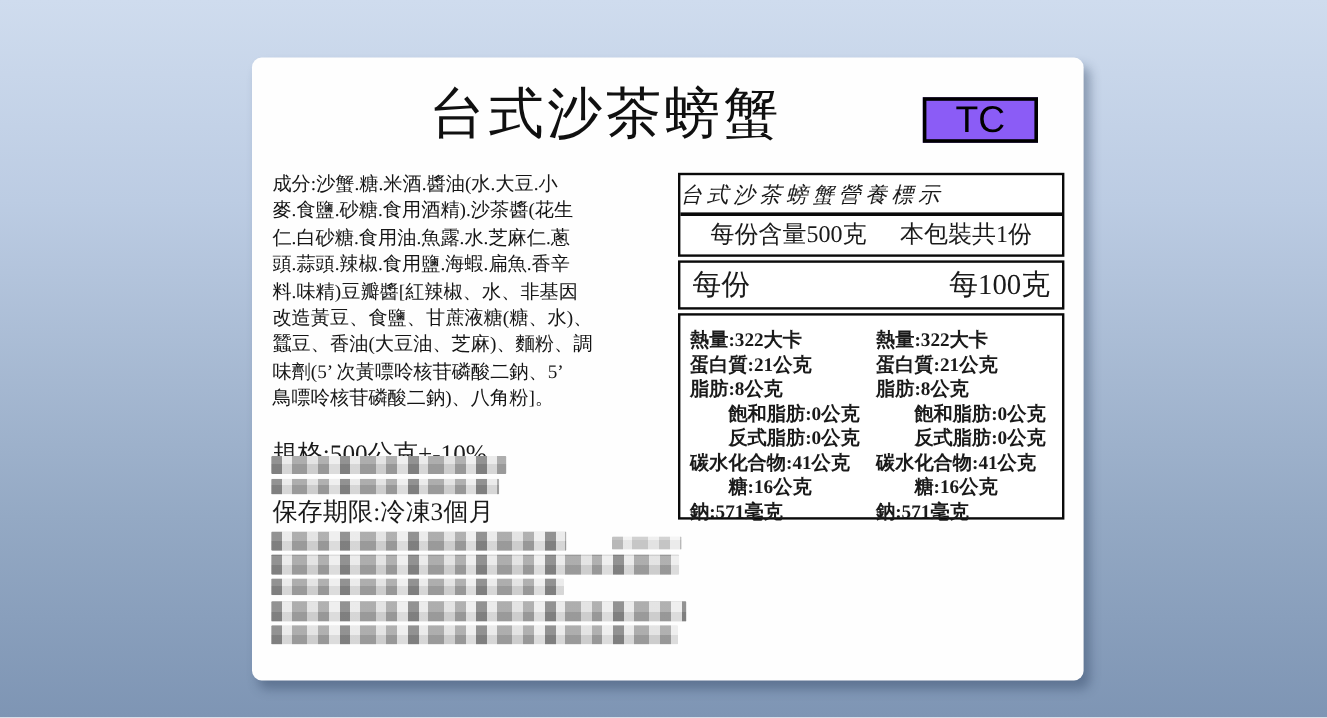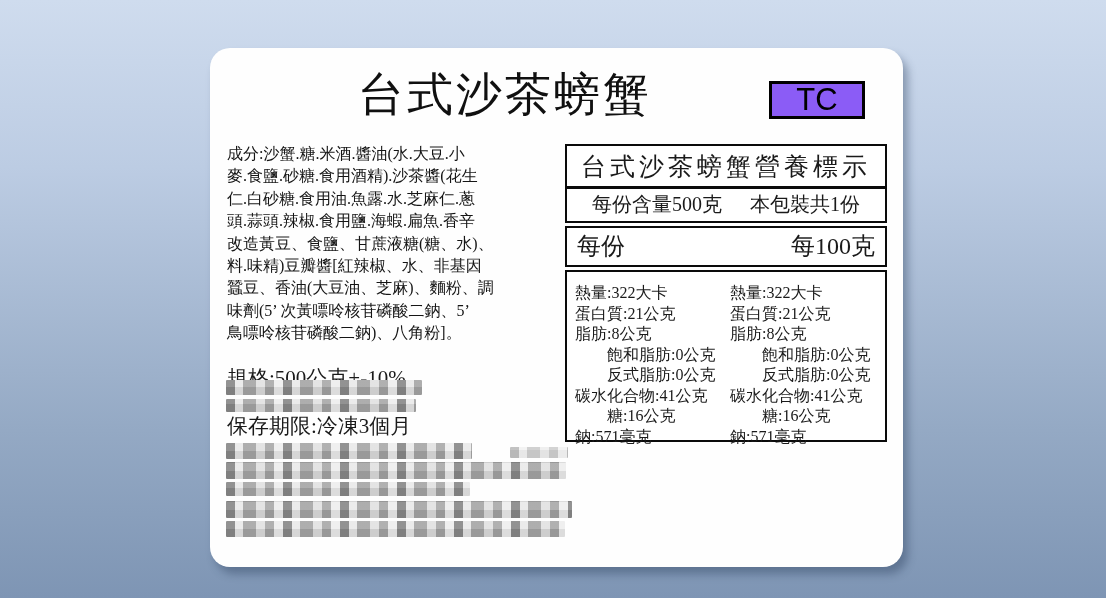--- a/index.html
+++ b/index.html
@@ -6,21 +6,21 @@
   html,body { width:1106px; height:598px; overflow:hidden; }
   body { font-family:"Liberation Serif","DejaVu Serif",serif; color:#1a1a1a; }
 
   .stage {
     position:relative; width:1106px; height:598px;
     background:linear-gradient(180deg,#cfdcee 0%,#bccce3 28%,#94a9c4 72%,#7e95b4 100%);
   }
 
   .card {
     position:absolute; left:210px; top:48px; width:693px; height:519px;
-    background:#fefefe; border-radius:20px;
+    background:#fefefe; border-radius:8px;
     box-shadow:5px 7px 9px rgba(40,60,90,.40);
   }
 
   .product-title {
     position:absolute; left:148px; top:16px;
     font-size:46px; font-weight:500; letter-spacing:3px; white-space:nowrap; color:#101010;
   }
 
   .tc-box {
     position:absolute; left:559px; top:33px; width:96px; height:38px;
@@ -34,33 +34,33 @@
     font-size:16px; line-height:22.4px; white-space:nowrap; color:#151515;
   }
 
   .spec-line   { position:absolute; left:17px; top:316px; font-size:21px; white-space:nowrap; }
   .storage-line{ position:absolute; left:17px; top:364px; font-size:21px; white-space:nowrap; }
 
   
   .nut { position:absolute; left:355px; top:96px; width:322px; }
   .nut-box { border:2px solid #0a0a0a; background:#fff; }
   .nut-title {
-    font-size:25px; text-align:center; letter-spacing:4px;
-    padding:4px 0 3px; border-bottom:3px solid #0a0a0a; white-space:nowrap;
+    font-size:18px; letter-spacing:4px;
+    padding:4px 0 3px; border-bottom:3px solid #0a0a0a; white-space:nowrap;font-style:italic;
   }
   .nut-serving {
     display:flex; justify-content:center; gap:28px;
     font-size:20px; padding:2px 0 3px; white-space:nowrap;
   }
   .nut-cols {
     margin-top:3px; display:flex; justify-content:space-between; align-items:flex-end;
     font-size:24px; padding:2px 10px 3px; white-space:nowrap;
   }
   .nut-vals {
-    margin-top:3px; height:172px; display:flex; padding:11px 0 0 8px;
+    margin-top:3px; height:172px; display:flex; padding:11px 0 0 8px;font-weight:bold;
   }
   .nut-col { width:157px; font-size:16px; line-height:20.5px; white-space:nowrap; }
   .nut-col .ind { padding-left:32px; }
 
   
   .rx {
     position:absolute; border-radius:1px;
     background-image:
       repeating-linear-gradient(90deg,
         rgba(70,70,70,.50) 0 9px, rgba(250,250,250,.45) 9px 17px,
@@ -80,22 +80,22 @@
 
     <div class="tc-box">
       <span>TC</span>
     </div>
 
     <div class="ingredients">
       <div>成分:沙蟹.糖.米酒.醬油(水.大豆.小</div>
       <div>麥.食鹽.砂糖.食用酒精).沙茶醬(花生</div>
       <div>仁.白砂糖.食用油.魚露.水.芝麻仁.蔥</div>
       <div>頭.蒜頭.辣椒.食用鹽.海蝦.扁魚.香辛</div>
+      <div>料.味精)豆瓣醬[紅辣椒、水、非基因</div>
       <div>改造黃豆、食鹽、甘蔗液糖(糖、水)、</div>
-      <div>料.味精)豆瓣醬[紅辣椒、水、非基因</div>
       <div>蠶豆、香油(大豆油、芝麻)、麵粉、調</div>
       <div>味劑(5’ 次黃嘌呤核苷磷酸二鈉、5’</div>
       <div>鳥嘌呤核苷磷酸二鈉)、八角粉]。</div>
     </div>
 
     <div class="spec-line">規格:500公克+-10%</div>
     <div class="storage-line">保存期限:冷凍3個月</div>
 
     <div class="rx" style="left:16px; top:332px; width:196px; height:15px;"></div>
     <div class="rx" style="left:16px; top:351px; width:190px; height:13px;"></div>

